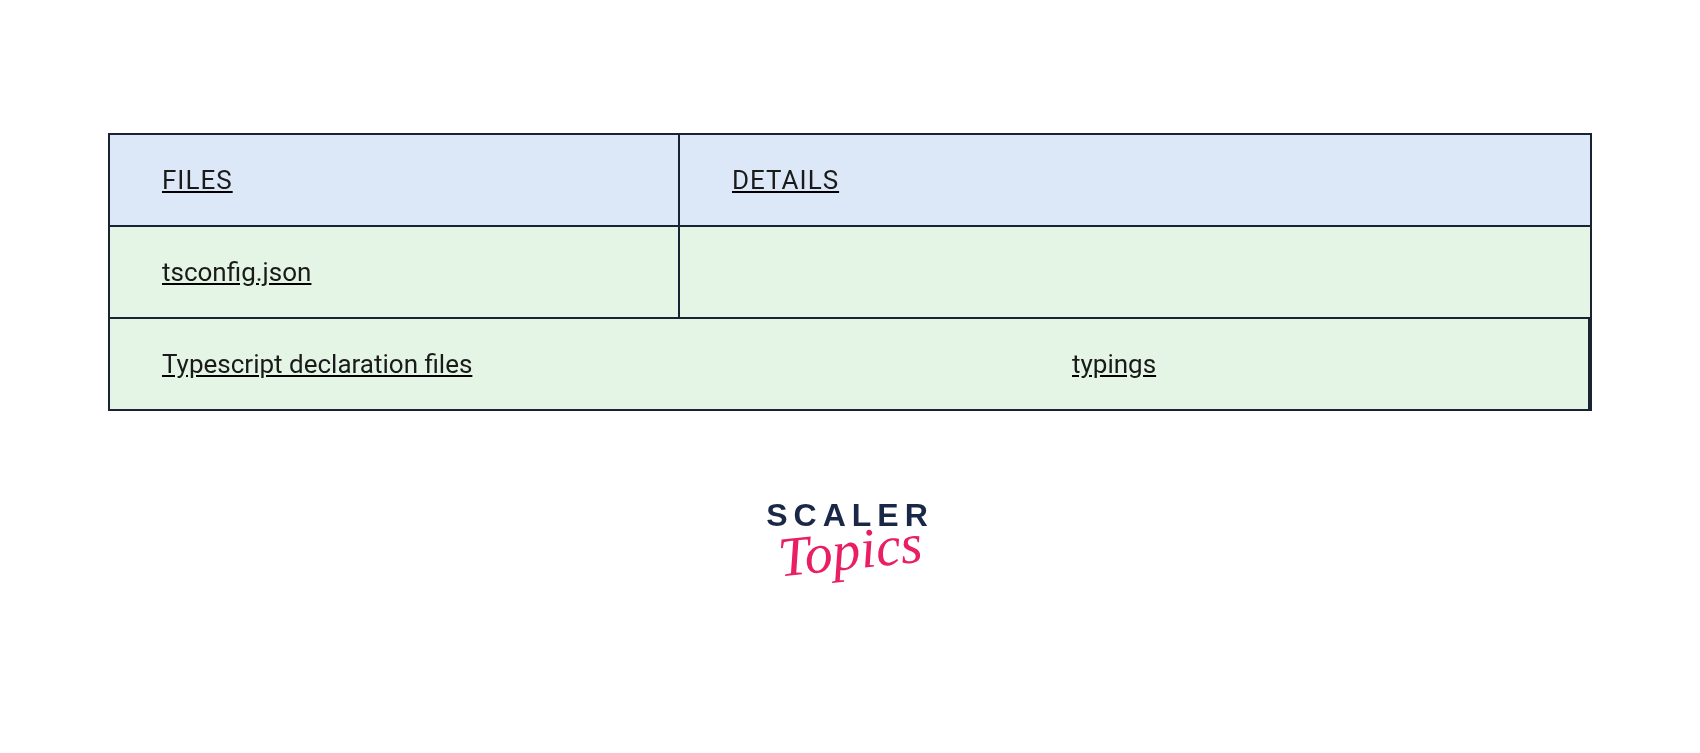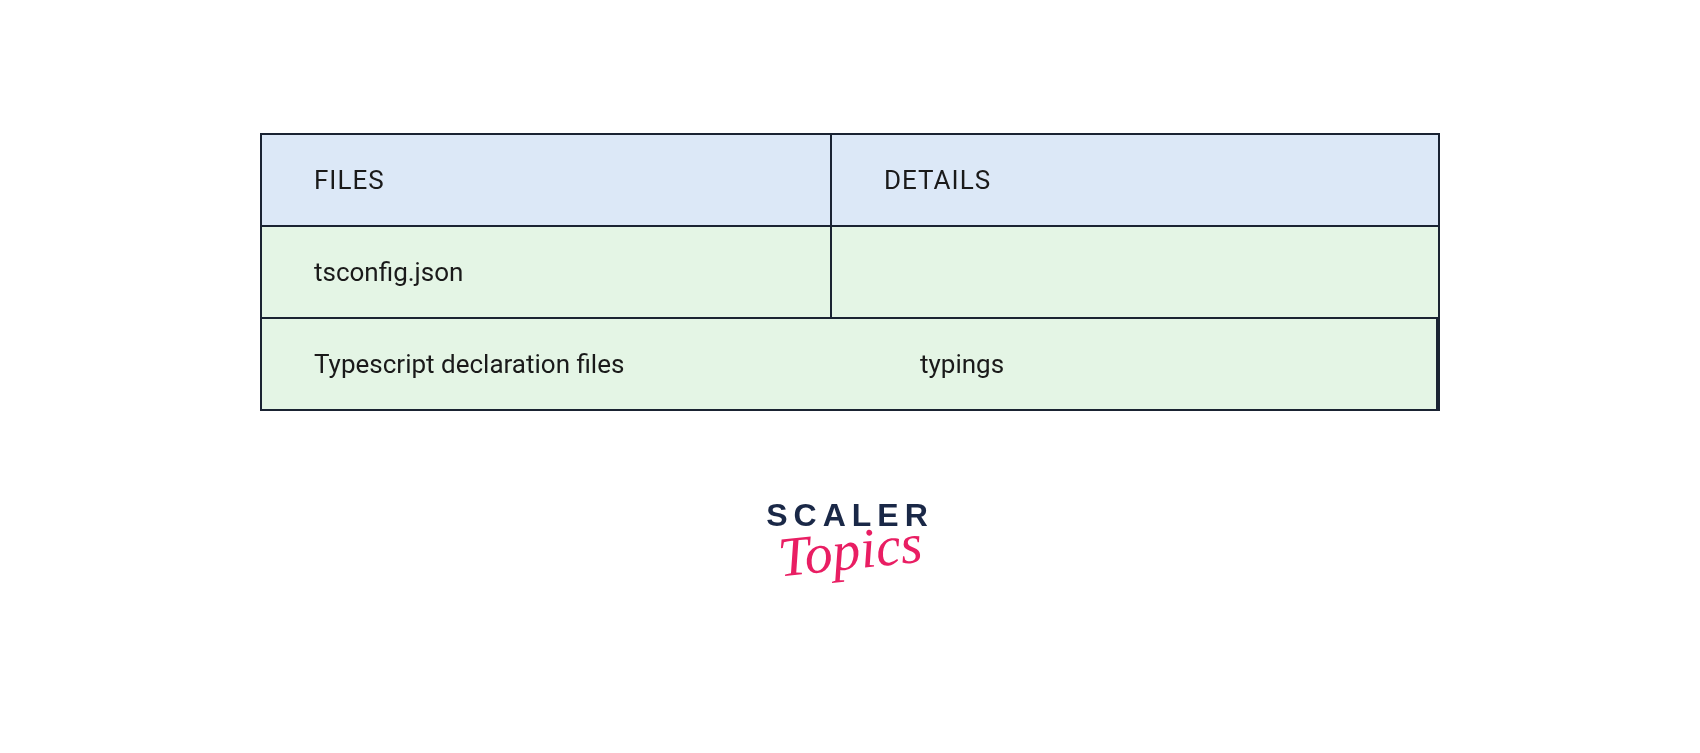--- a/index.html
+++ b/index.html
@@ -13,22 +13,23 @@
       height: 753px;
       background: #ffffff;
       font-family: -apple-system, BlinkMacSystemFont, "Segoe UI", Roboto, "Helvetica Neue", Arial, sans-serif;
       display: flex;
       flex-direction: column;
       align-items: center;
       padding-top: 133px;
     }
     
     .table-container {
-      width: 1180px;
+      width: 1484px;
       border: 2px solid #1a2332;
+      text-decoration: underline;
     }
     
     .table-row {
       display: flex;
     }
     
     .table-cell {
       padding: 30px 52px;
       font-size: 26px;
       color: #1a1a1a;

